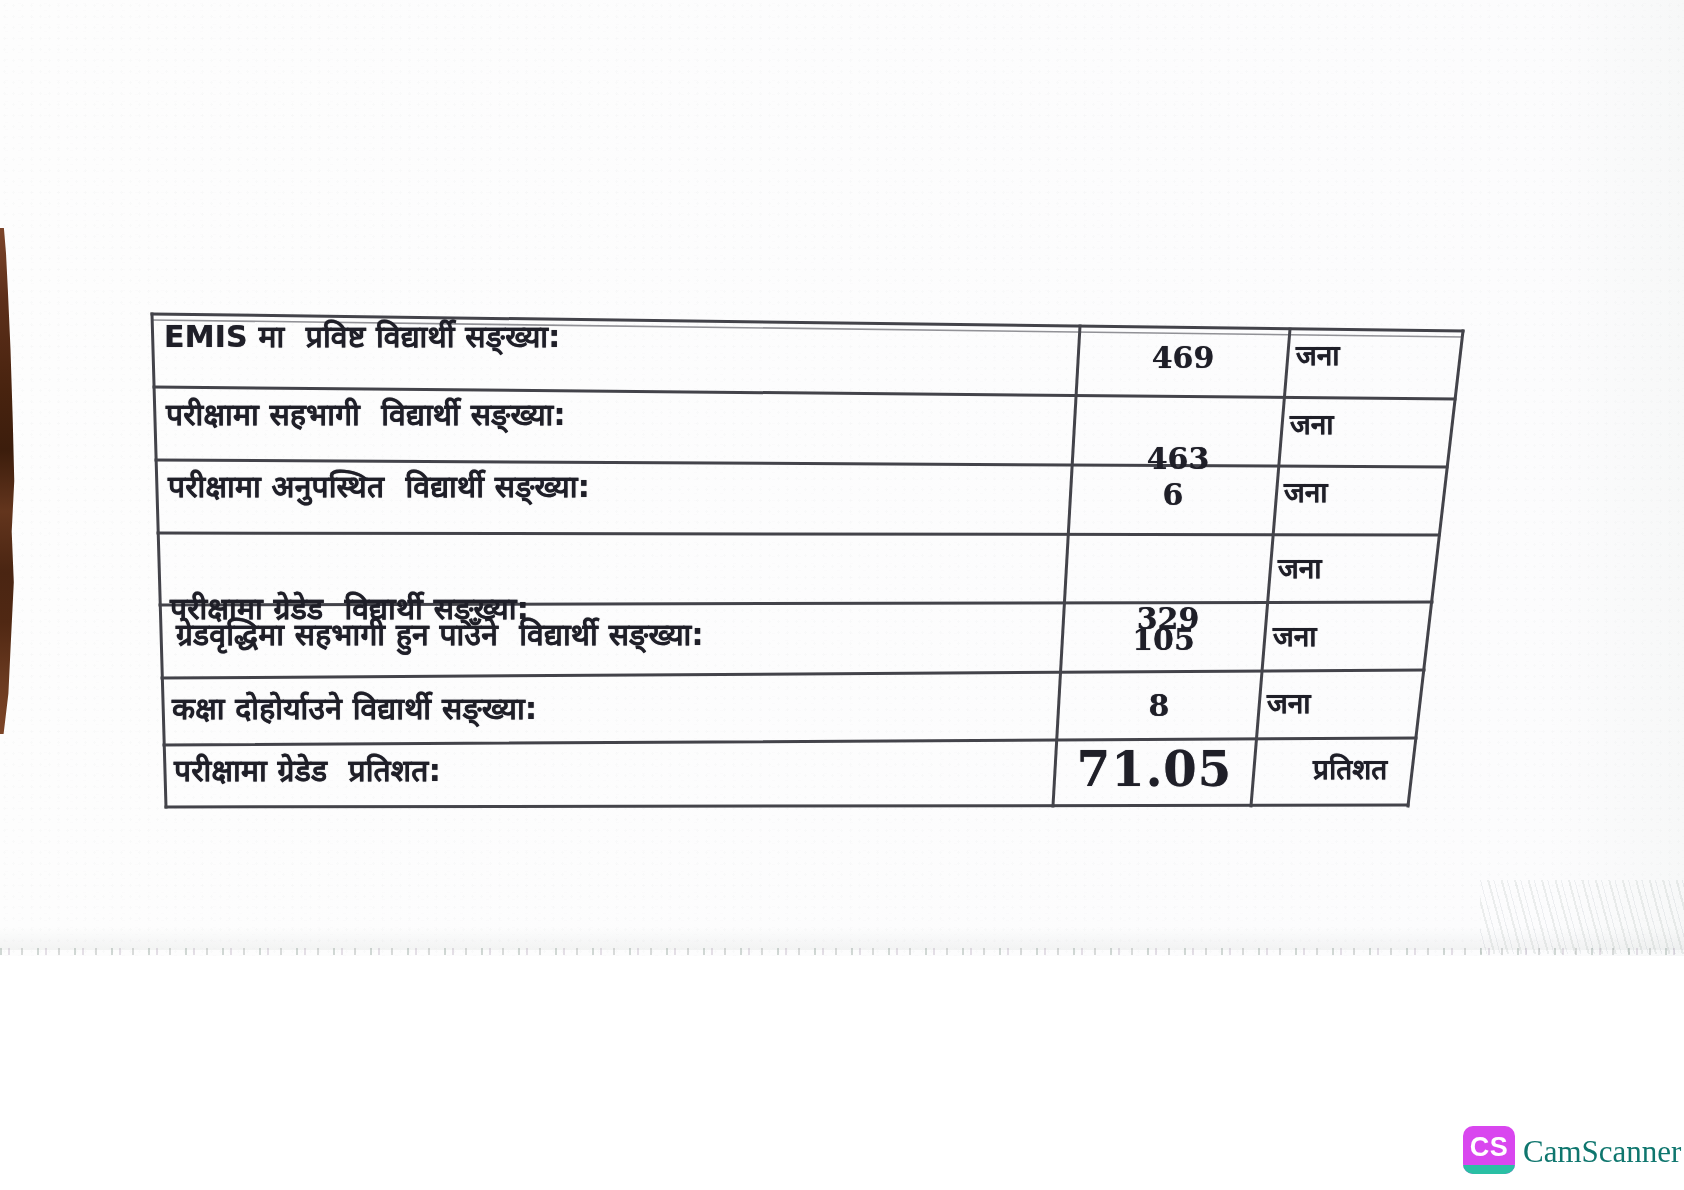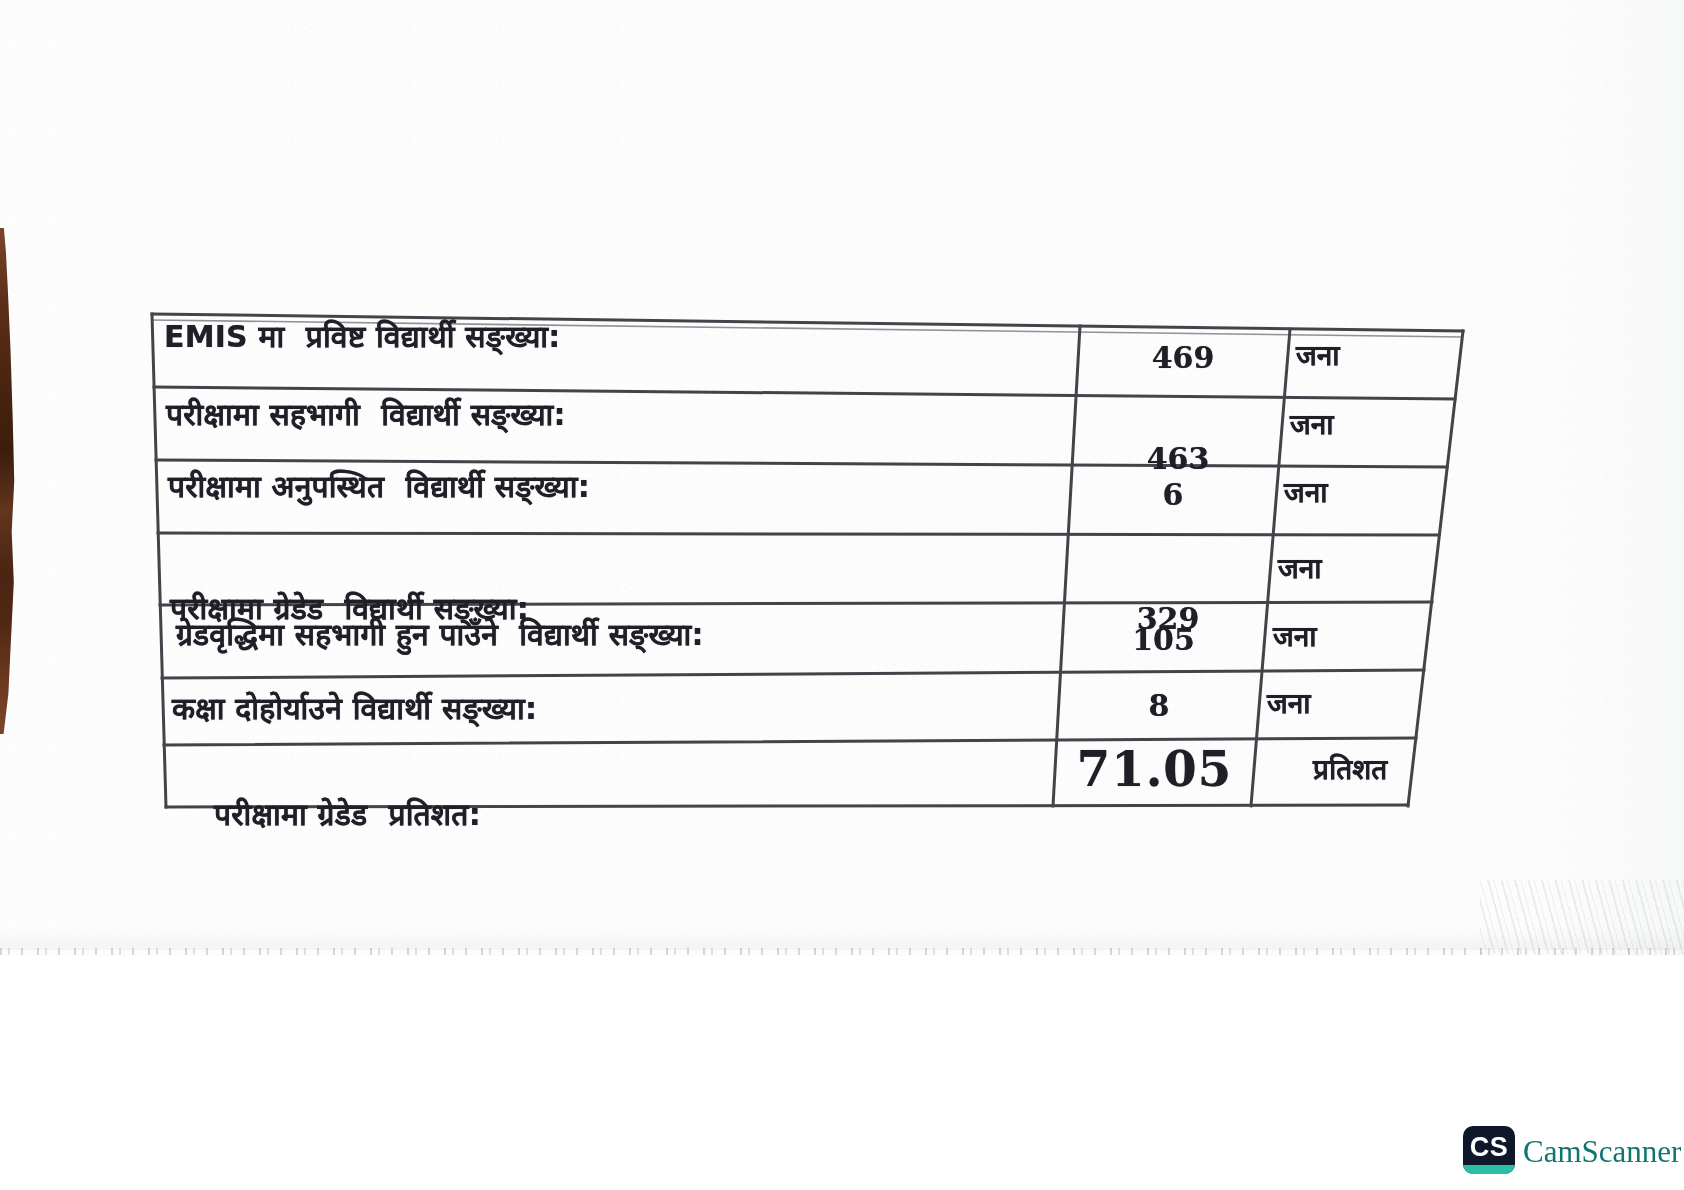--- a/index.html
+++ b/index.html
@@ -64,27 +64,27 @@
   .unit{
     font-size:28px;font-weight:700;line-height:40px;white-space:pre;
   }
   
   .r1 .lbl{left:164px;top:316px;} .r1 .val{left:1084px;top:338px;width:198px;} .r1 .unit{left:1296px;top:336px;}
   .r2 .lbl{left:166px;top:394px;} .r2 .val{left:1080px;top:407px;width:196px;margin-top:32px;} .r2 .unit{left:1290px;top:405px;}
   .r3 .lbl{left:168px;top:466px;} .r3 .val{left:1076px;top:475px;width:194px;} .r3 .unit{left:1284px;top:473px;}
   .r4 .lbl{left:170px;top:540px;margin-top:48px;} .r4 .val{left:1072px;top:551px;width:192px;margin-top:48px;} .r4 .unit{left:1278px;top:549px;}
   .r5 .lbl{left:176px;top:614px;} .r5 .val{left:1068px;top:620px;width:191px;} .r5 .unit{left:1273px;top:617px;}
   .r6 .lbl{left:172px;top:688px;} .r6 .val{left:1065px;top:686px;width:188px;} .r6 .unit{left:1267px;top:684px;}
-  .r7 .lbl{left:174px;top:794px;margin-left:40px;} .r7 .val{left:1061px;top:746px;width:187px;font-size:48px;line-height:46px;letter-spacing:1px;}
+  .r7 .lbl{left:174px;top:750px;} .r7 .val{left:1061px;top:746px;width:187px;font-size:48px;line-height:46px;letter-spacing:1px;}
   .r7 .unit{left:1313px;top:750px;}
   
   .watermark{position:absolute;left:1463px;top:1126px;width:200px;height:50px;}
   .cs-icon{
     position:absolute;left:0;top:0;width:52px;height:48px;border-radius:10px;
-    background:#0f172a;overflow:hidden;
+    background:#d946ef;overflow:hidden;
   }
   .cs-icon .cs-txt{
     position:absolute;left:0;top:2px;width:52px;height:38px;
     color:#ffffff;font-family:"Liberation Sans",sans-serif;
     font-weight:700;font-size:27px;line-height:38px;text-align:center;
     letter-spacing:0.5px;
   }
   .cs-stripe{
     position:absolute;left:0;bottom:0;width:52px;height:9px;background:#2abfa4;
   }

